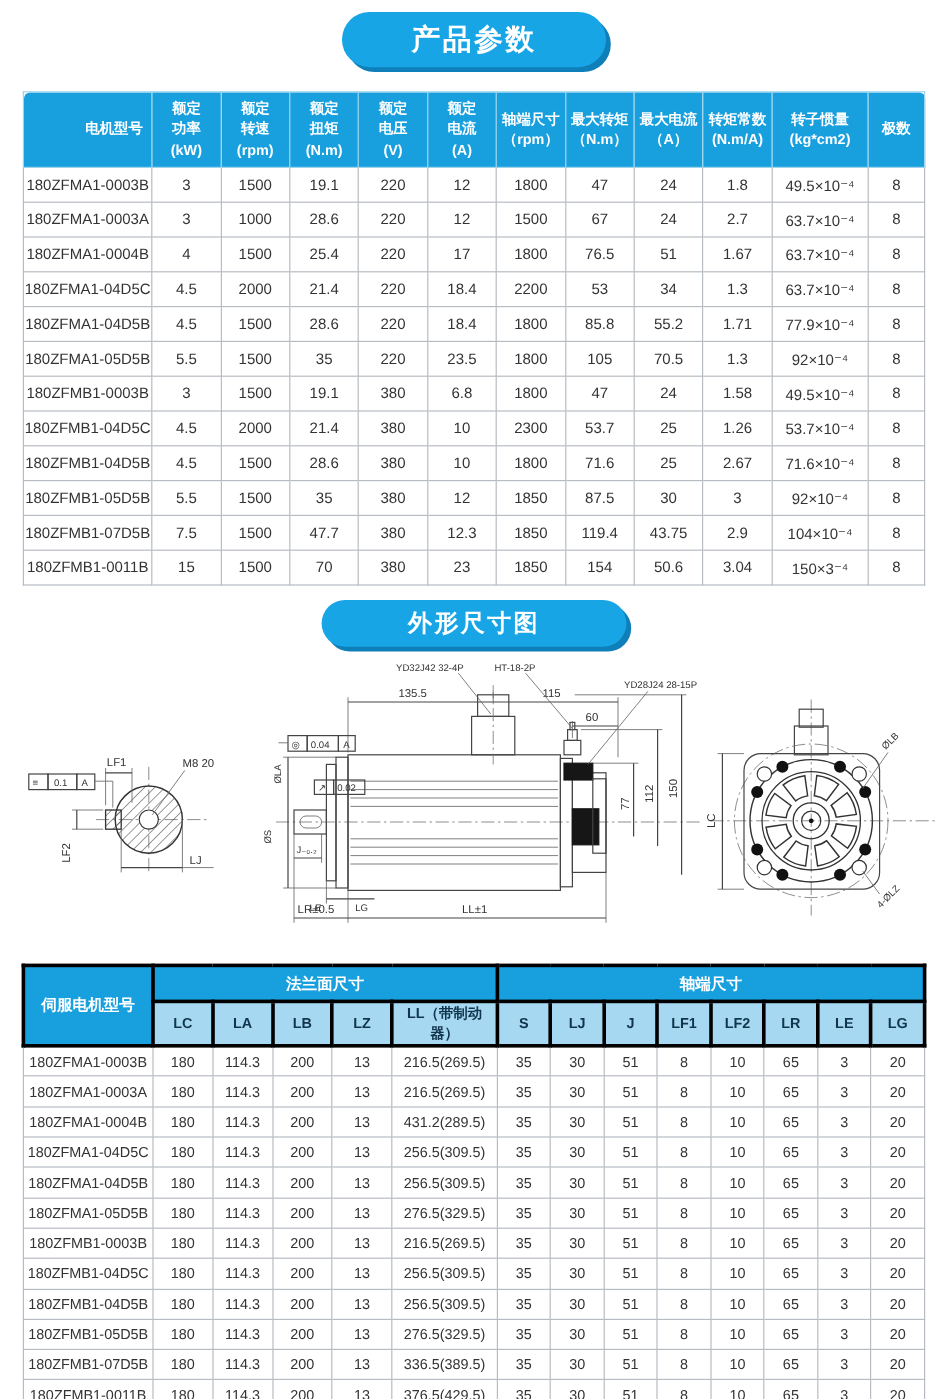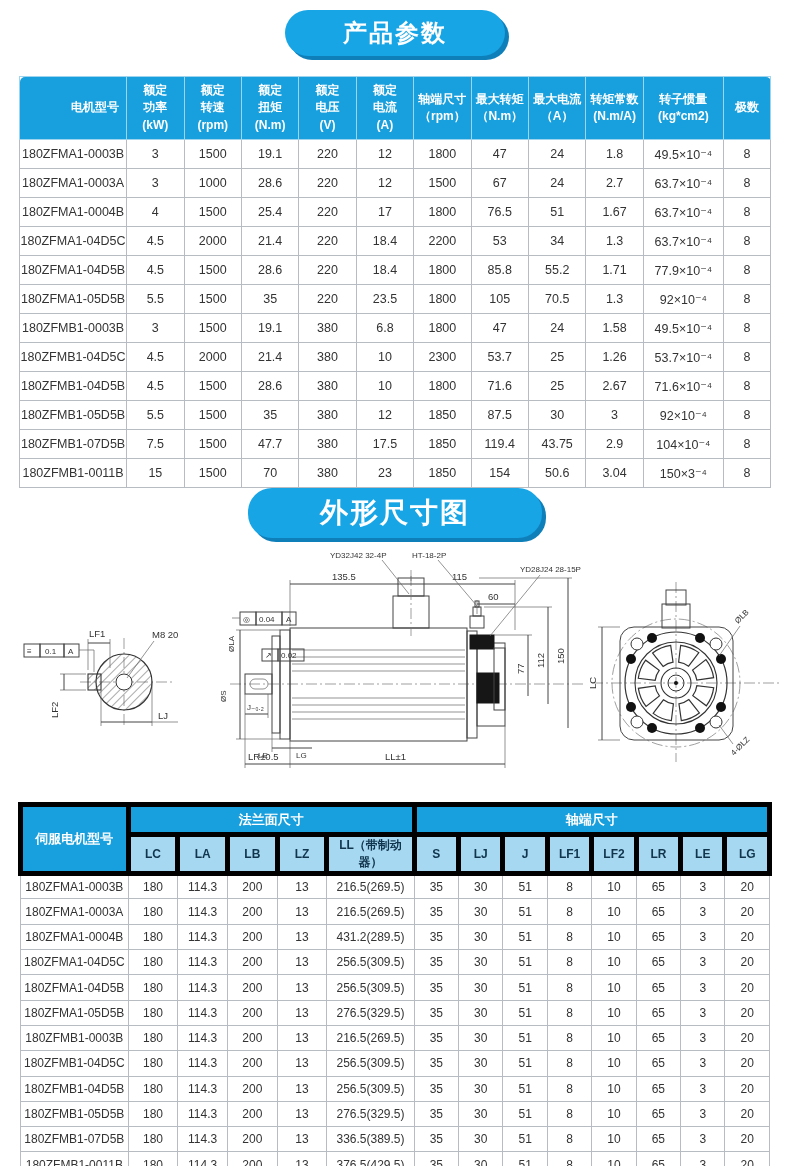--- a/index.html
+++ b/index.html
@@ -10,21 +10,21 @@
     color:#333; overflow:hidden;
   }
   .pill-wrap { display:flex; justify-content:center; }
   .pill {
     background:#17a5e6; color:#fff; font-weight:bold;
     border-radius:24px; text-align:center;
     box-shadow:4px 4px 0 #0f7fba;
     letter-spacing:2px;
   }
   .pill1 { margin-top:10px; font-size:24px; padding:7px 58px; }
-  .pill2 { font-size:28px; padding:6px 72px; }
+  .pill2 { margin-top:12px; font-size:20px; padding:6px 72px; }
 
   table { border-collapse:collapse; table-layout:fixed; }
   .t1 { width:752px; margin:20px 19px 0 19px; }
   .t1 thead th {
     background:#189fdd; color:#fff; font-size:12px; font-weight:bold;
     border:1px solid #9fd4ee; padding:5px 1px; line-height:1.45;
     white-space:pre-line; vertical-align:middle;
   }
   .t1 thead th:first-child { border-top-left-radius:5px;padding-left:45px; }
   .t1 thead th:last-child { border-top-right-radius:5px;margin-left:32px; }
@@ -41,21 +41,21 @@
   .drawing { width:790px; height:246px; margin-top:8px; }
   .drawing svg { display:block; }
   .dline { stroke:#444; stroke-width:1; fill:none; }
   .thin  { stroke:#666; stroke-width:0.7; fill:none; }
   .cline { stroke:#777; stroke-width:0.7; fill:none; stroke-dasharray:11 3 2 3; }
   .dimtxt { font-size:9.5px; fill:#333; }
   .dimtxt-s { font-size:8px; fill:#333; }
   .blackpart { fill:#161616; stroke:#161616; }
 
   .t2 { width:754px; margin:10px 18px 0 18px; }
-  .t2 thead th { border:5px solid #000000; font-weight:bold; vertical-align:middle; }
+  .t2 thead th { border:3px solid #000000; font-weight:bold; vertical-align:middle; }
   .t2 th.blue { background:#189fdd; color:#fff; font-size:13px; height:30px; }
   .t2 th.sub  { background:#a6d8f2; color:#10354d; font-size:12px; height:29px; }
   .t2 tbody td { height:25.3px; font-size:12px; }
   .t2 col.c2-model { width:14.3%; }
   .t2 col.c2-f { width:6.6%; }
   .t2 col.c2-ll { width:11.6%; }
   .t2 col.c2-s { width:5.9%; }
 </style>
 </head>
 <body>
@@ -250,21 +250,21 @@
         <td>3</td>
         <td>92×10⁻⁴</td>
         <td>8</td>
       </tr>
       <tr>
         <td>180ZFMB1-07D5B</td>
         <td>7.5</td>
         <td>1500</td>
         <td>47.7</td>
         <td>380</td>
-        <td>17.5</td>
+        <td>12.3</td>
         <td>1850</td>
         <td>119.4</td>
         <td>43.75</td>
         <td>2.9</td>
         <td>104×10⁻⁴</td>
         <td>8</td>
       </tr>
       <tr>
         <td>180ZFMB1-0011B</td>
         <td>15</td>

